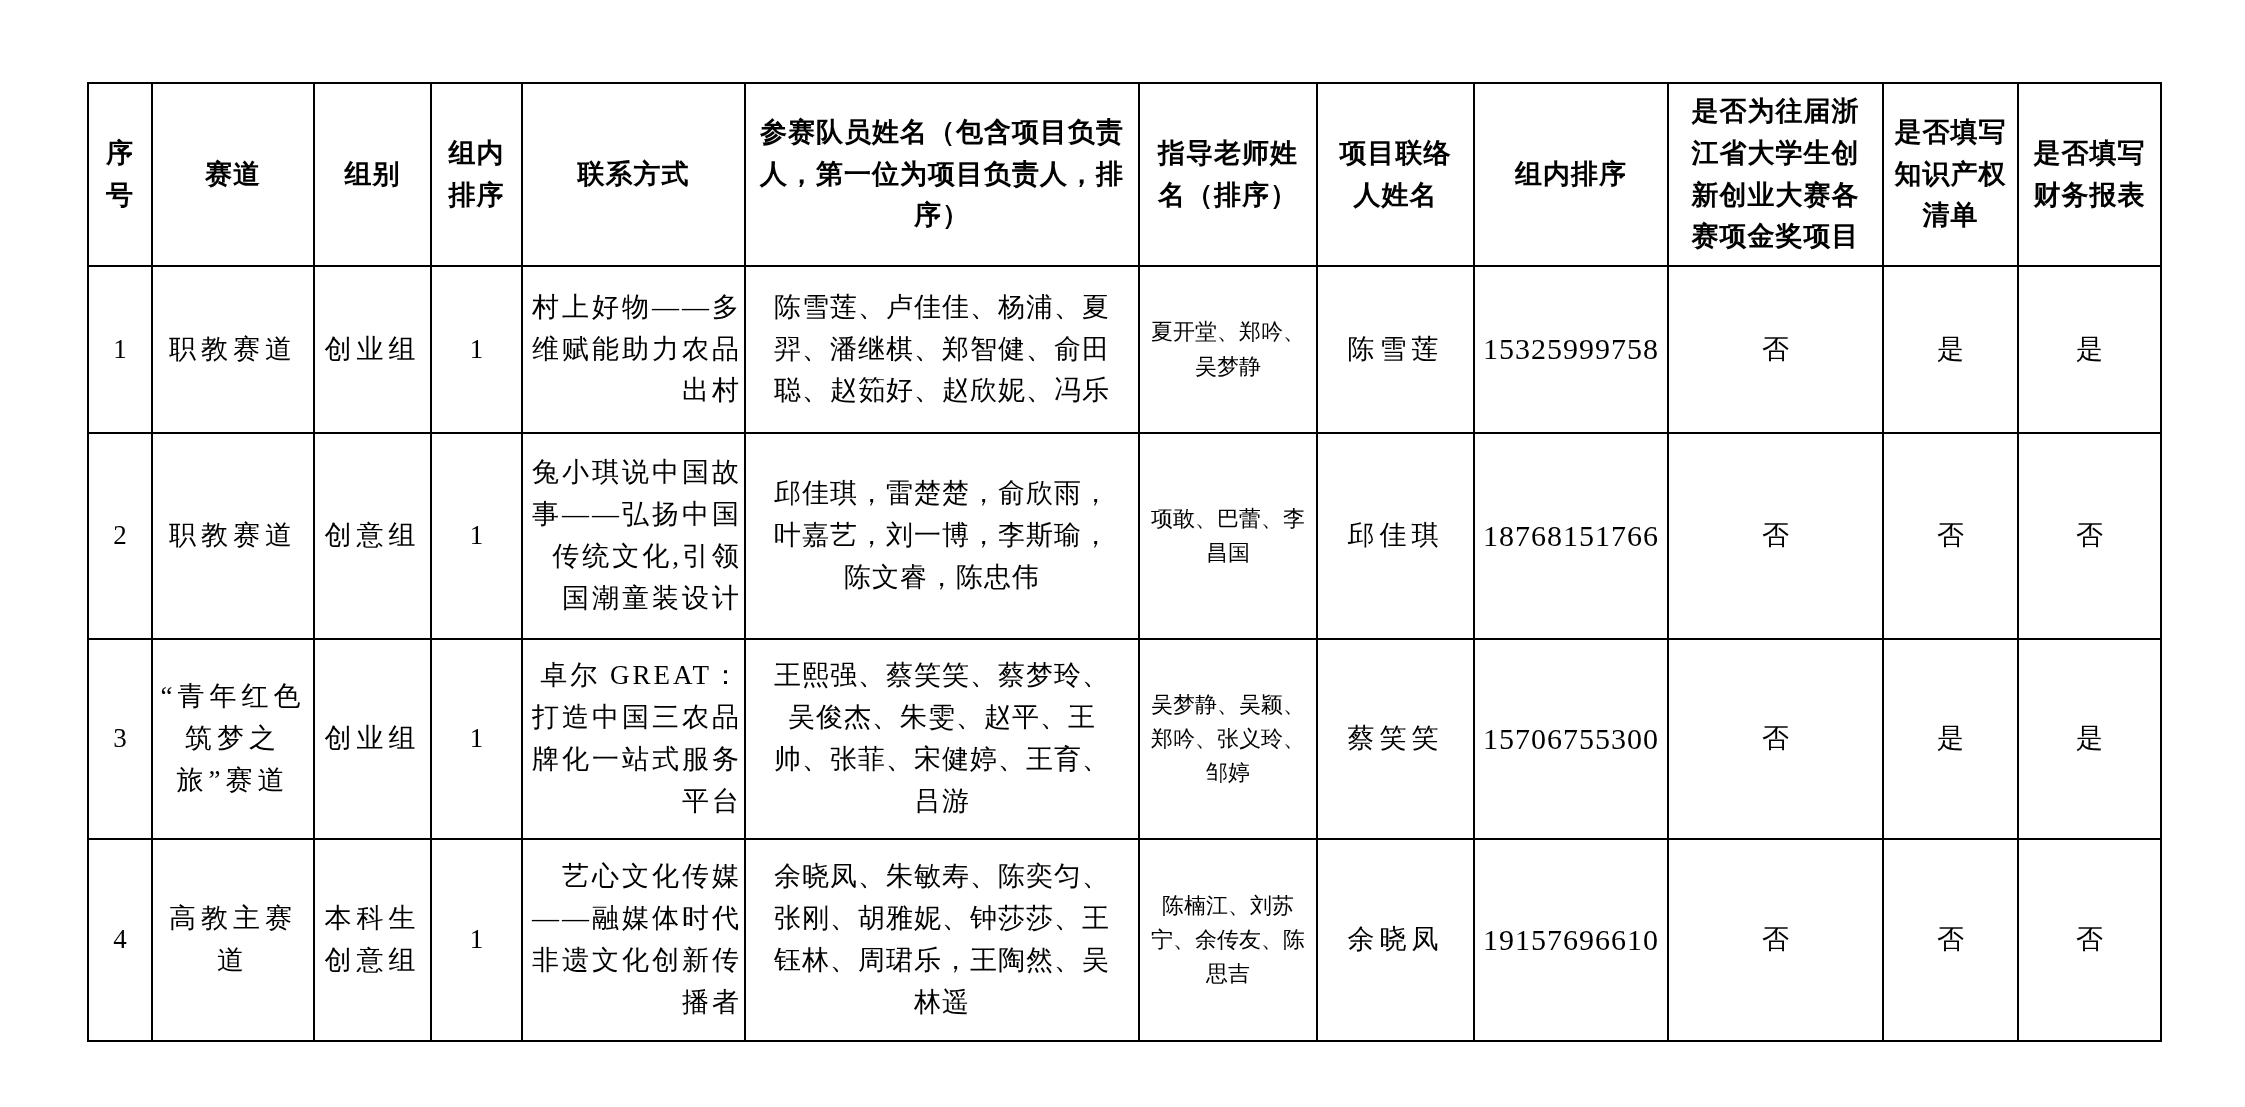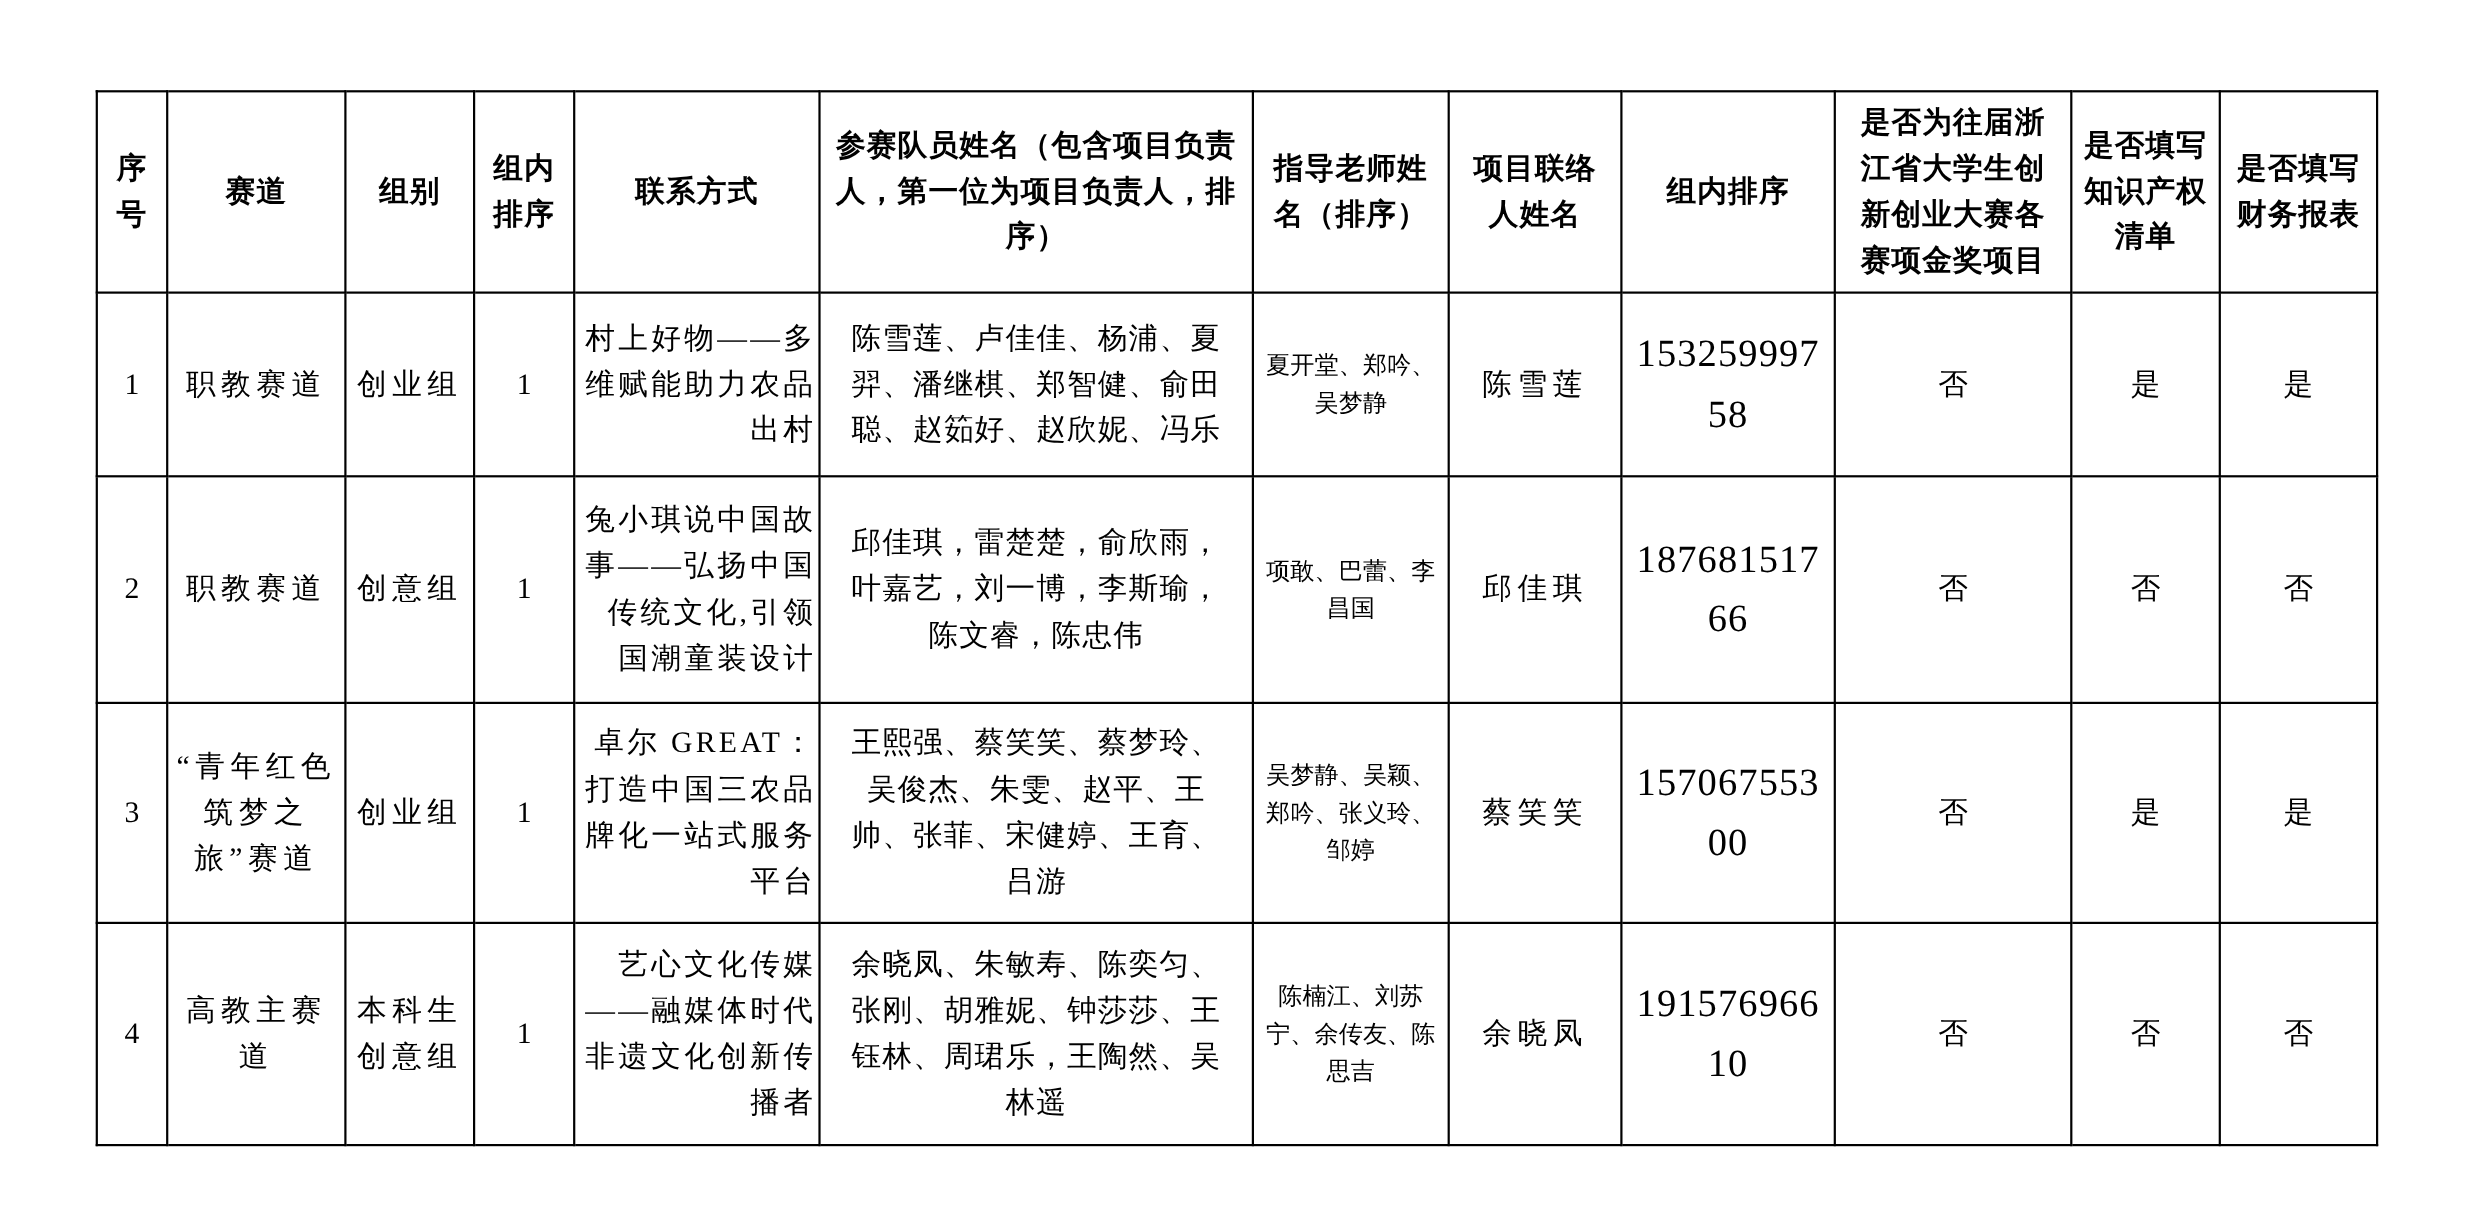--- a/index.html
+++ b/index.html
@@ -46,21 +46,21 @@
   tr.r3{height:202px;}
   
   .grid td:nth-child(1){letter-spacing:0;}
   .grid td:nth-child(2),
   .grid td:nth-child(3),
   .grid td:nth-child(8){letter-spacing:5px;}
   .grid td:nth-child(4){letter-spacing:0;}
   .grid td:nth-child(5){letter-spacing:3px;padding:2px 2px;text-align:right;}
   .grid td:nth-child(6){letter-spacing:1px;padding:2px 16px;}
   .grid td:nth-child(7){letter-spacing:0;padding:2px 2px;font-size:22px;}
-  .grid td:nth-child(9){letter-spacing:1px;font-size:35px;}
+  .grid td:nth-child(9){letter-spacing:1px;font-size:30px;}
   .grid td:nth-child(10),
   .grid td:nth-child(11),
   .grid td:nth-child(12){letter-spacing:0;}
 </style>
 </head>
 <body>
 
 <div class="page">
   <table class="grid">
     <colgroup>

